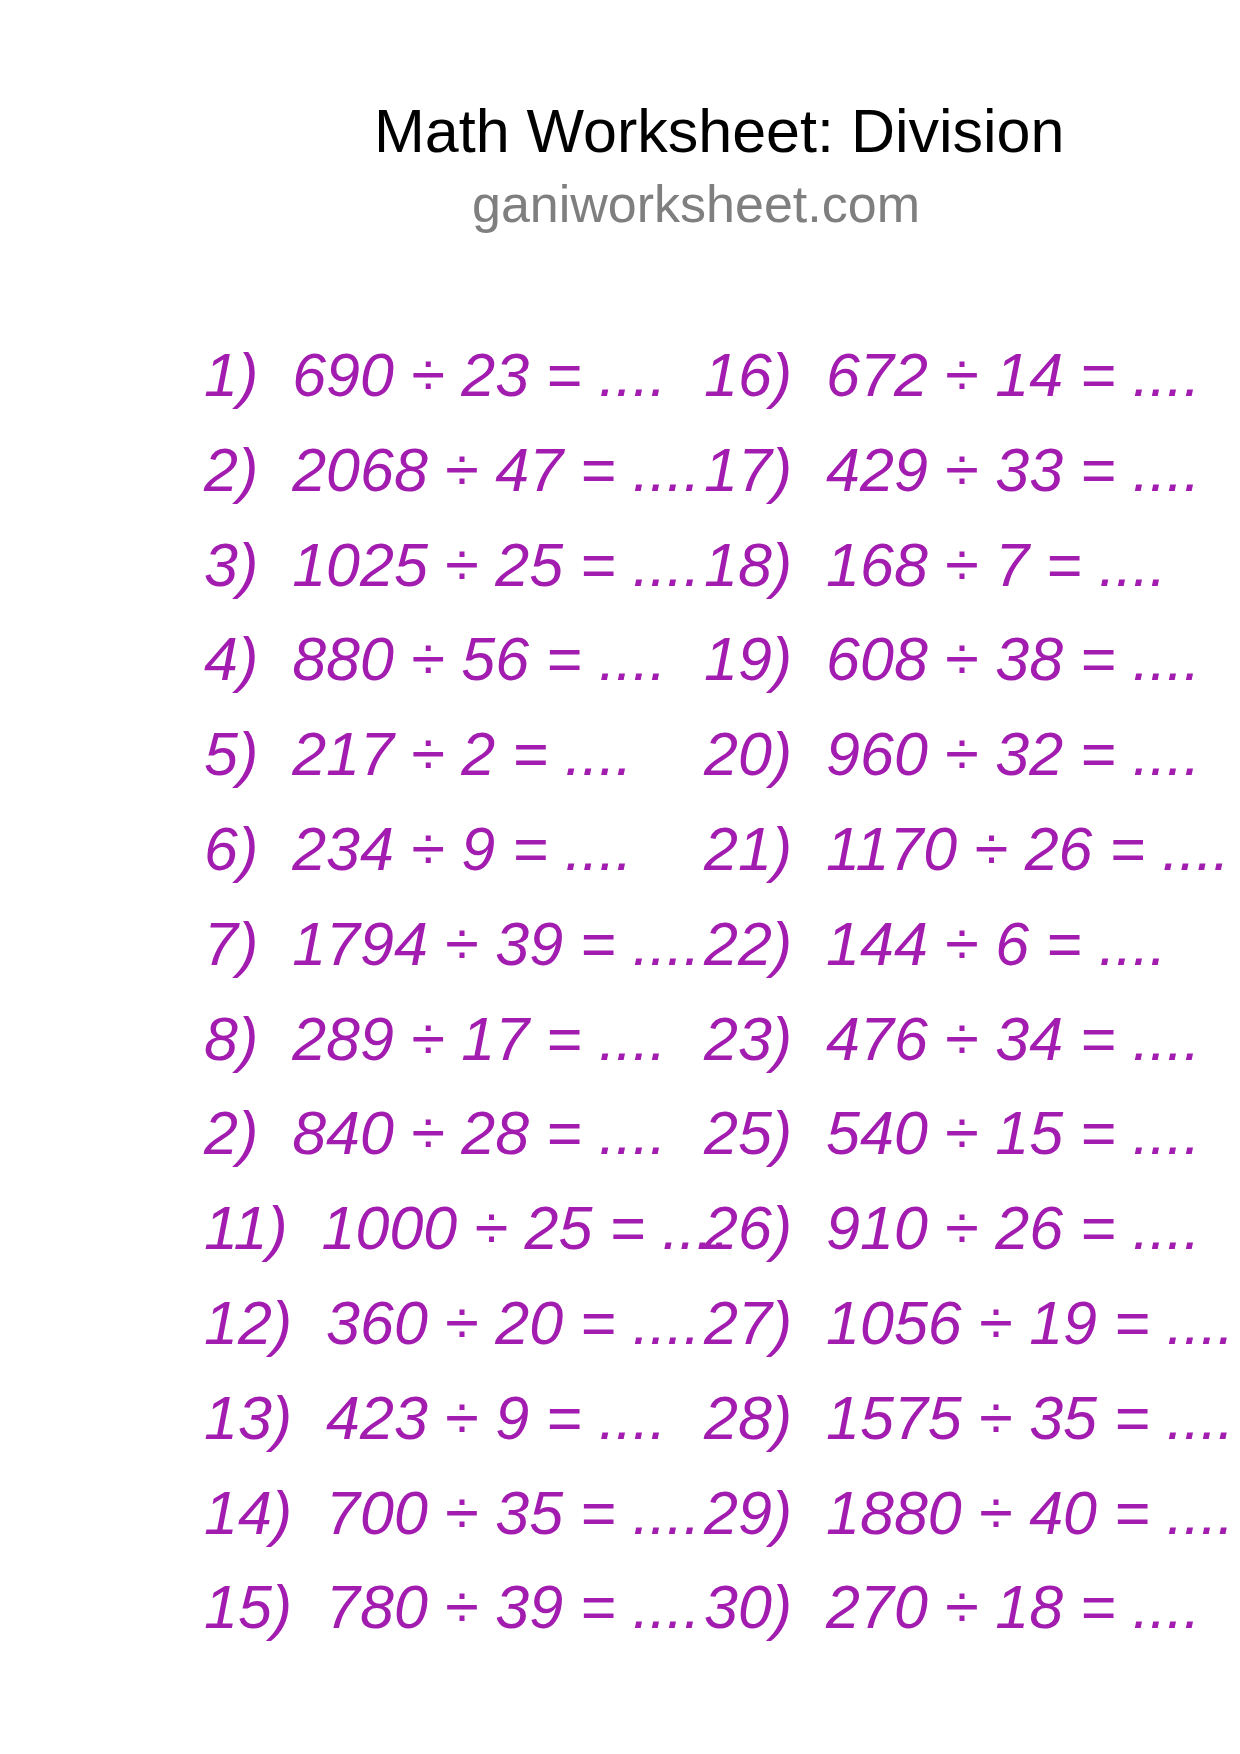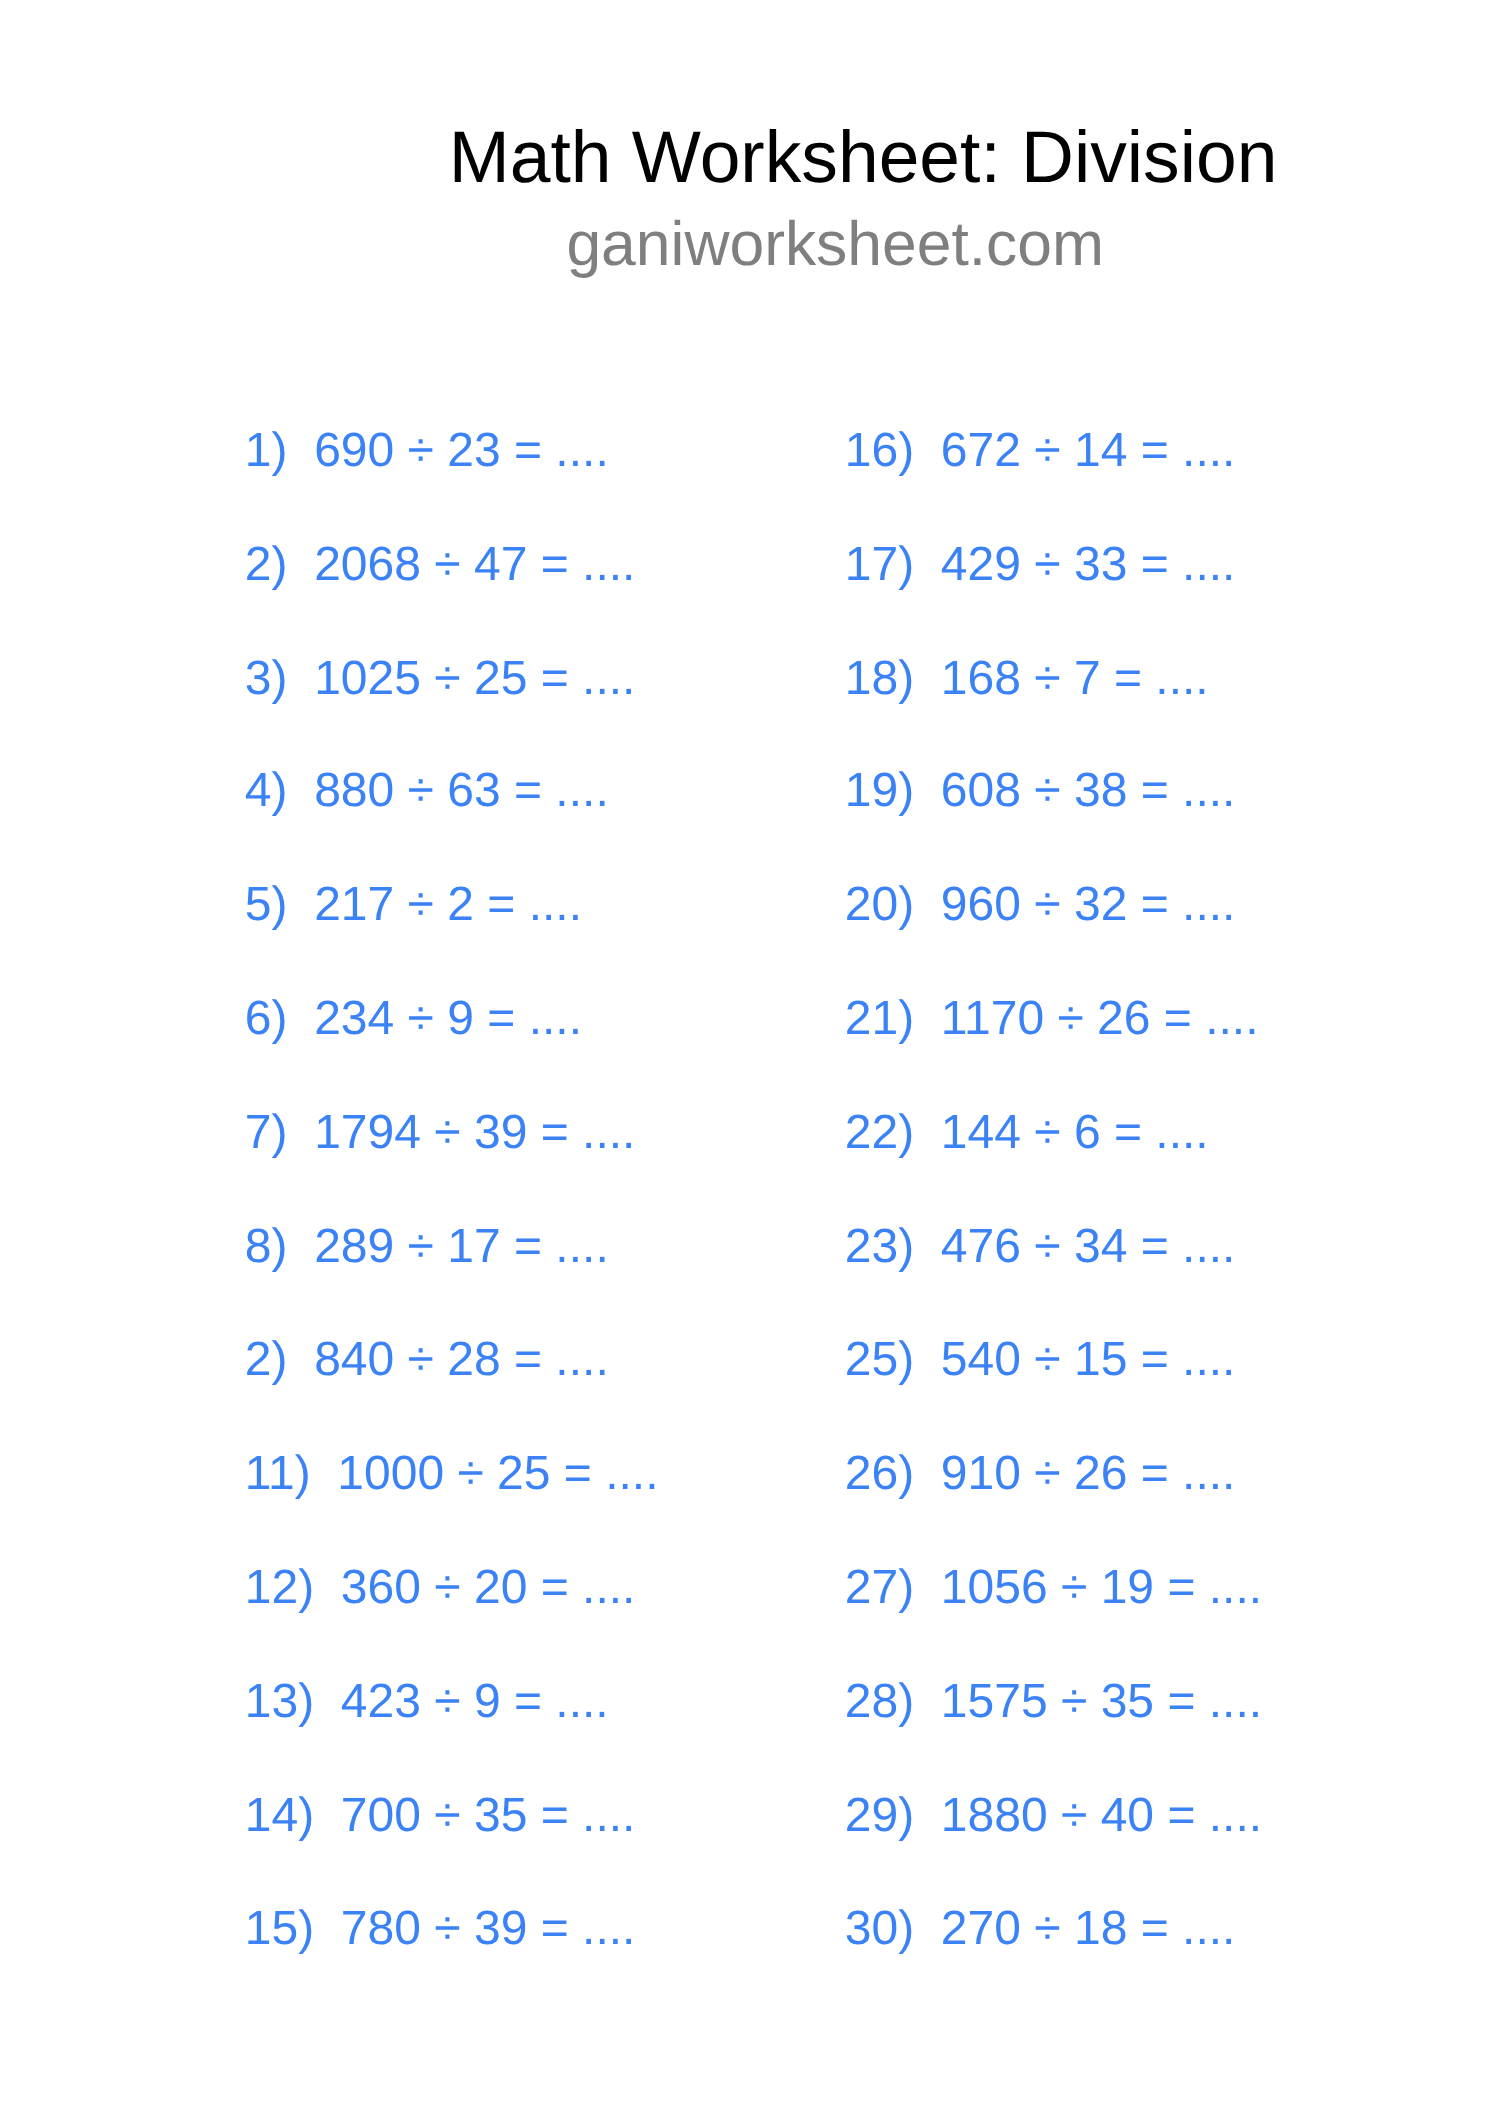--- a/index.html
+++ b/index.html
@@ -41,40 +41,41 @@
       color: #7f7f7f;
     }
     .column {
       position: absolute;
       top: 347px;
     }
     .col-left { left: 200px; }
     .col-right { left: 700px; }
     .problem {
       height: 94.8px;
-      font-size: 40px;
+      font-size: 61px;
       line-height: 56px;
       white-space: pre;
-      color: #3b82f6;
+      color: #a21caf;
+      font-style: italic;
     }
     .problem .num { }
     .problem .expr { }
   </style>
 </head>
 <body>
 
 <div class="page">
   <div class="title">Math Worksheet: Division</div>
   <div class="subtitle">ganiworksheet.com</div>
 
   <div class="column col-left">
     <div class="problem"><span class="num">1)</span>  <span class="expr">690 ÷ 23 = ....</span></div>
     <div class="problem"><span class="num">2)</span>  <span class="expr">2068 ÷ 47 = ....</span></div>
     <div class="problem"><span class="num">3)</span>  <span class="expr">1025 ÷ 25 = ....</span></div>
-    <div class="problem"><span class="num">4)</span>  <span class="expr">880 ÷ 63 = ....</span></div>
+    <div class="problem"><span class="num">4)</span>  <span class="expr">880 ÷ 56 = ....</span></div>
     <div class="problem"><span class="num">5)</span>  <span class="expr">217 ÷ 2 = ....</span></div>
     <div class="problem"><span class="num">6)</span>  <span class="expr">234 ÷ 9 = ....</span></div>
     <div class="problem"><span class="num">7)</span>  <span class="expr">1794 ÷ 39 = ....</span></div>
     <div class="problem"><span class="num">8)</span>  <span class="expr">289 ÷ 17 = ....</span></div>
     <div class="problem"><span class="num">2)</span>  <span class="expr">840 ÷ 28 = ....</span></div>
     <div class="problem"><span class="num">11)</span>  <span class="expr">1000 ÷ 25 = ....</span></div>
     <div class="problem"><span class="num">12)</span>  <span class="expr">360 ÷ 20 = ....</span></div>
     <div class="problem"><span class="num">13)</span>  <span class="expr">423 ÷ 9 = ....</span></div>
     <div class="problem"><span class="num">14)</span>  <span class="expr">700 ÷ 35 = ....</span></div>
     <div class="problem"><span class="num">15)</span>  <span class="expr">780 ÷ 39 = ....</span></div>

